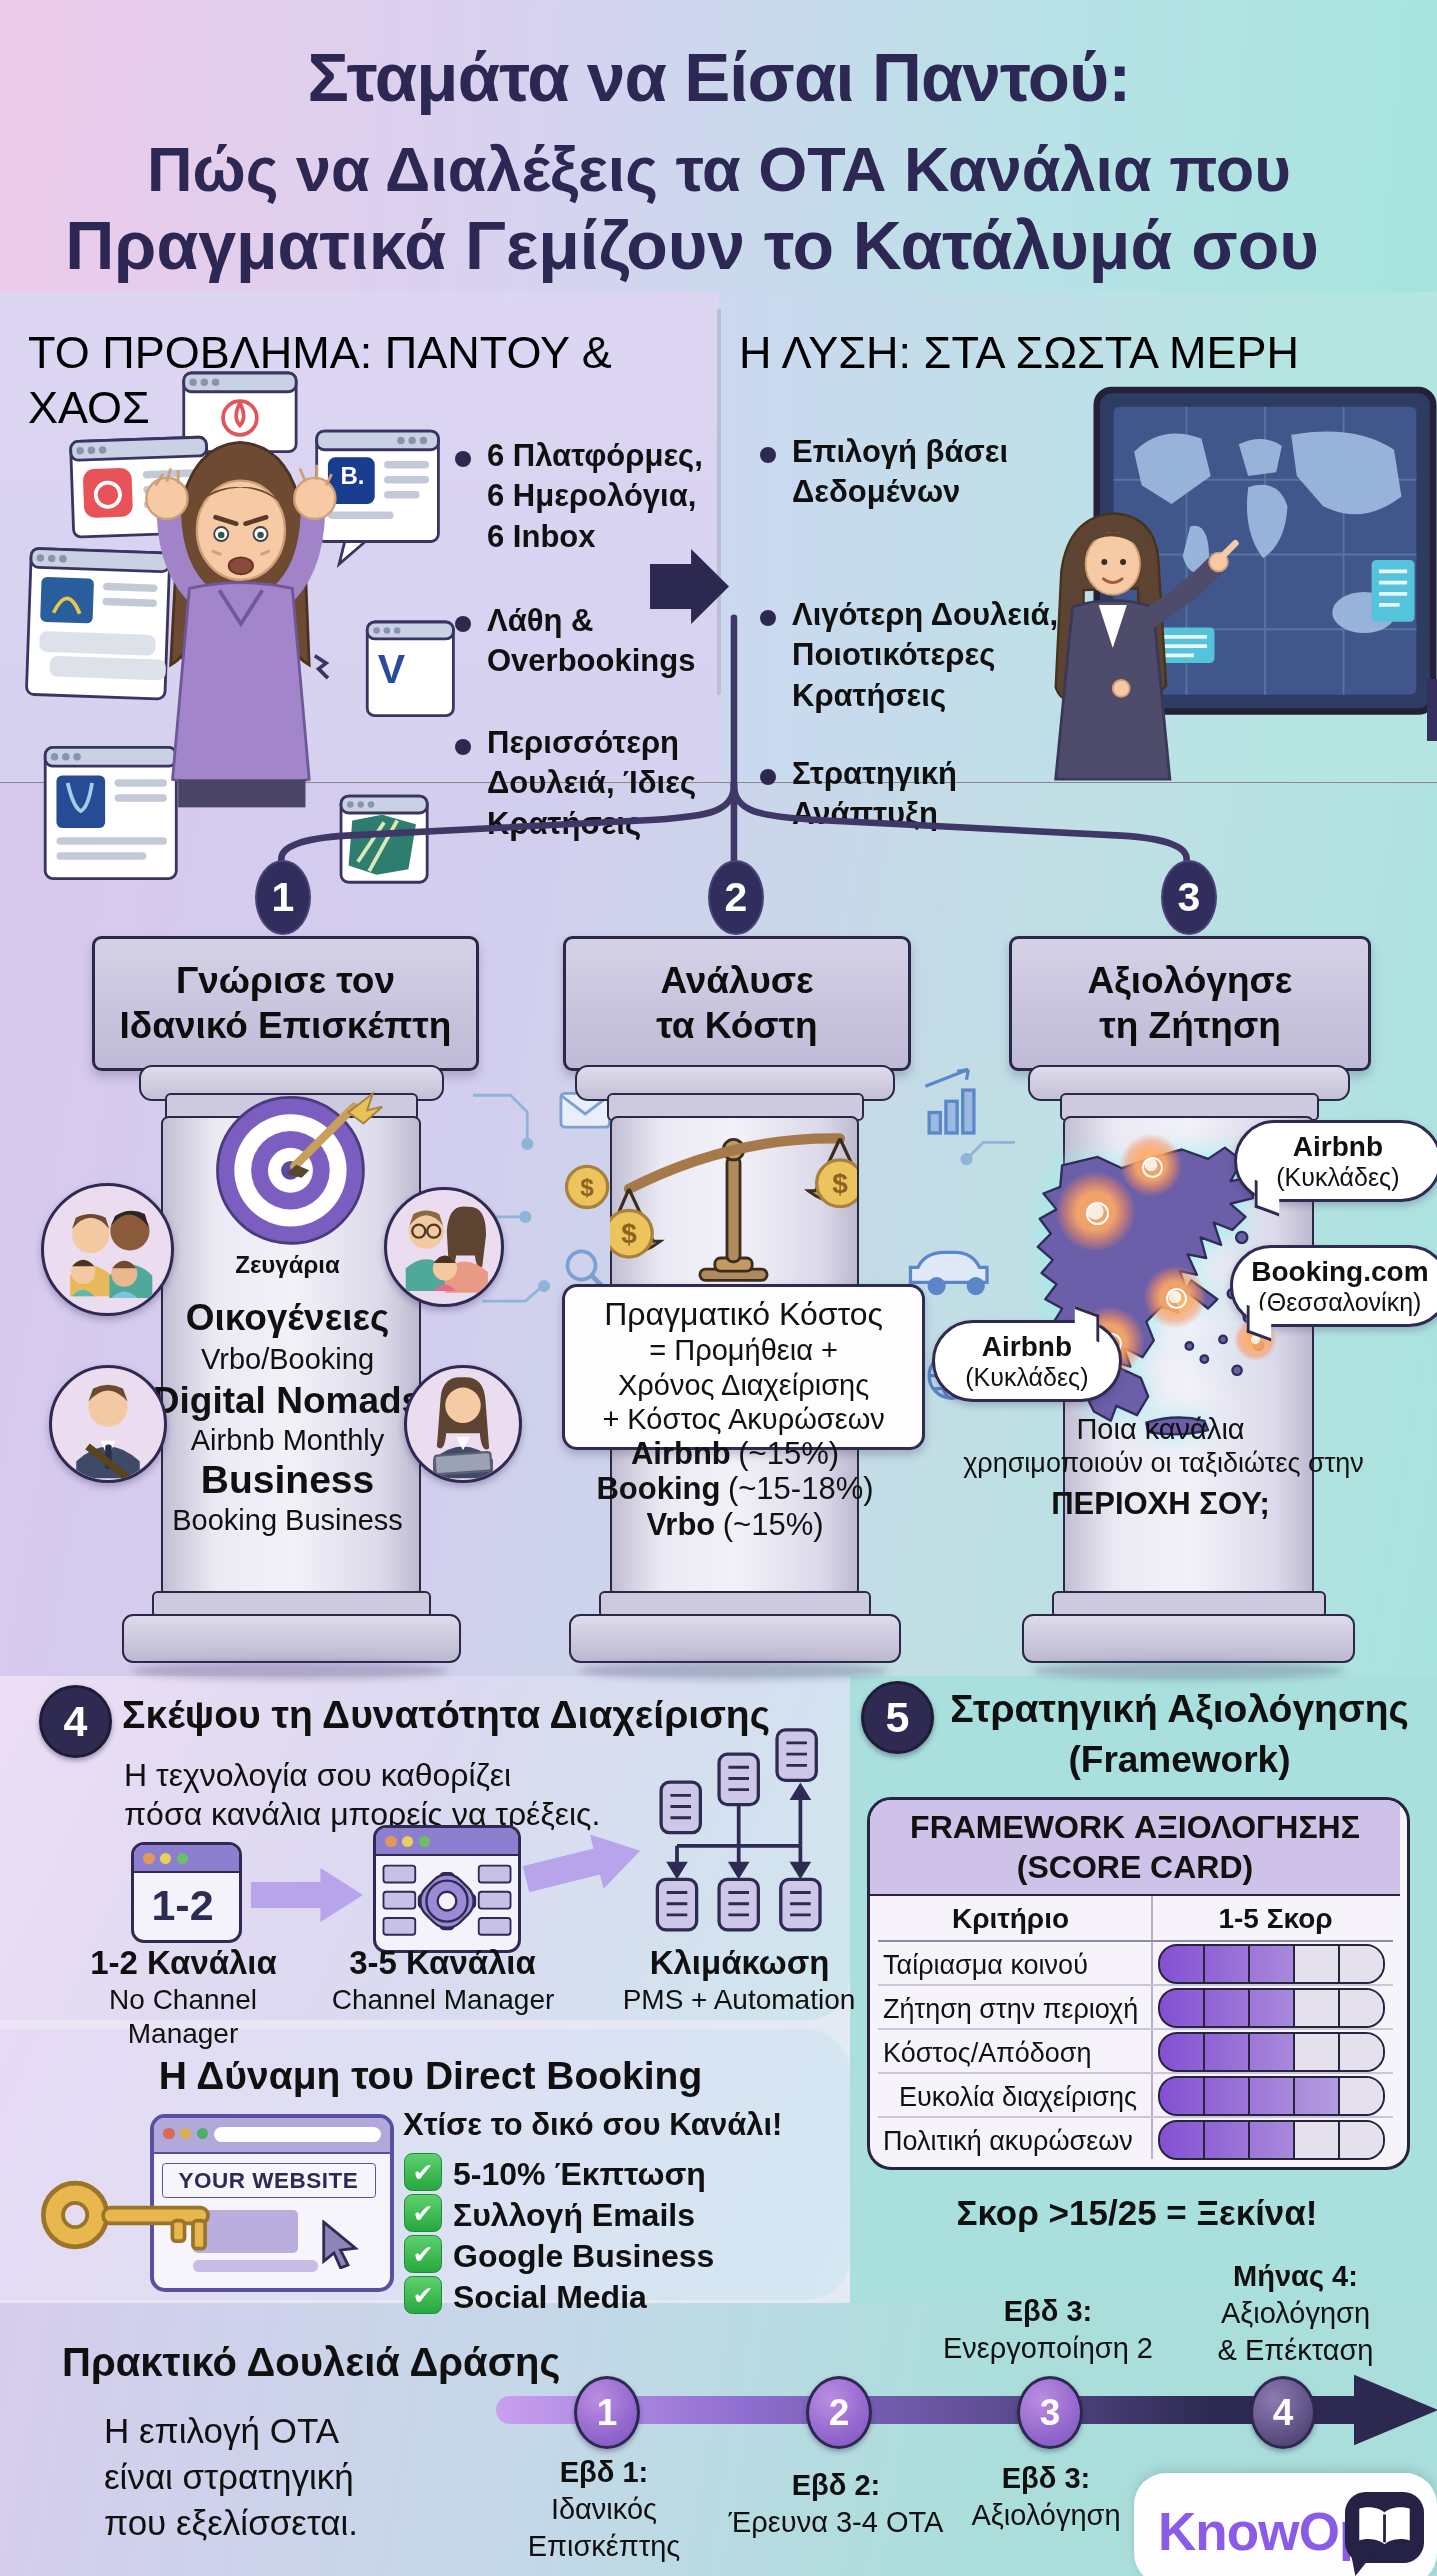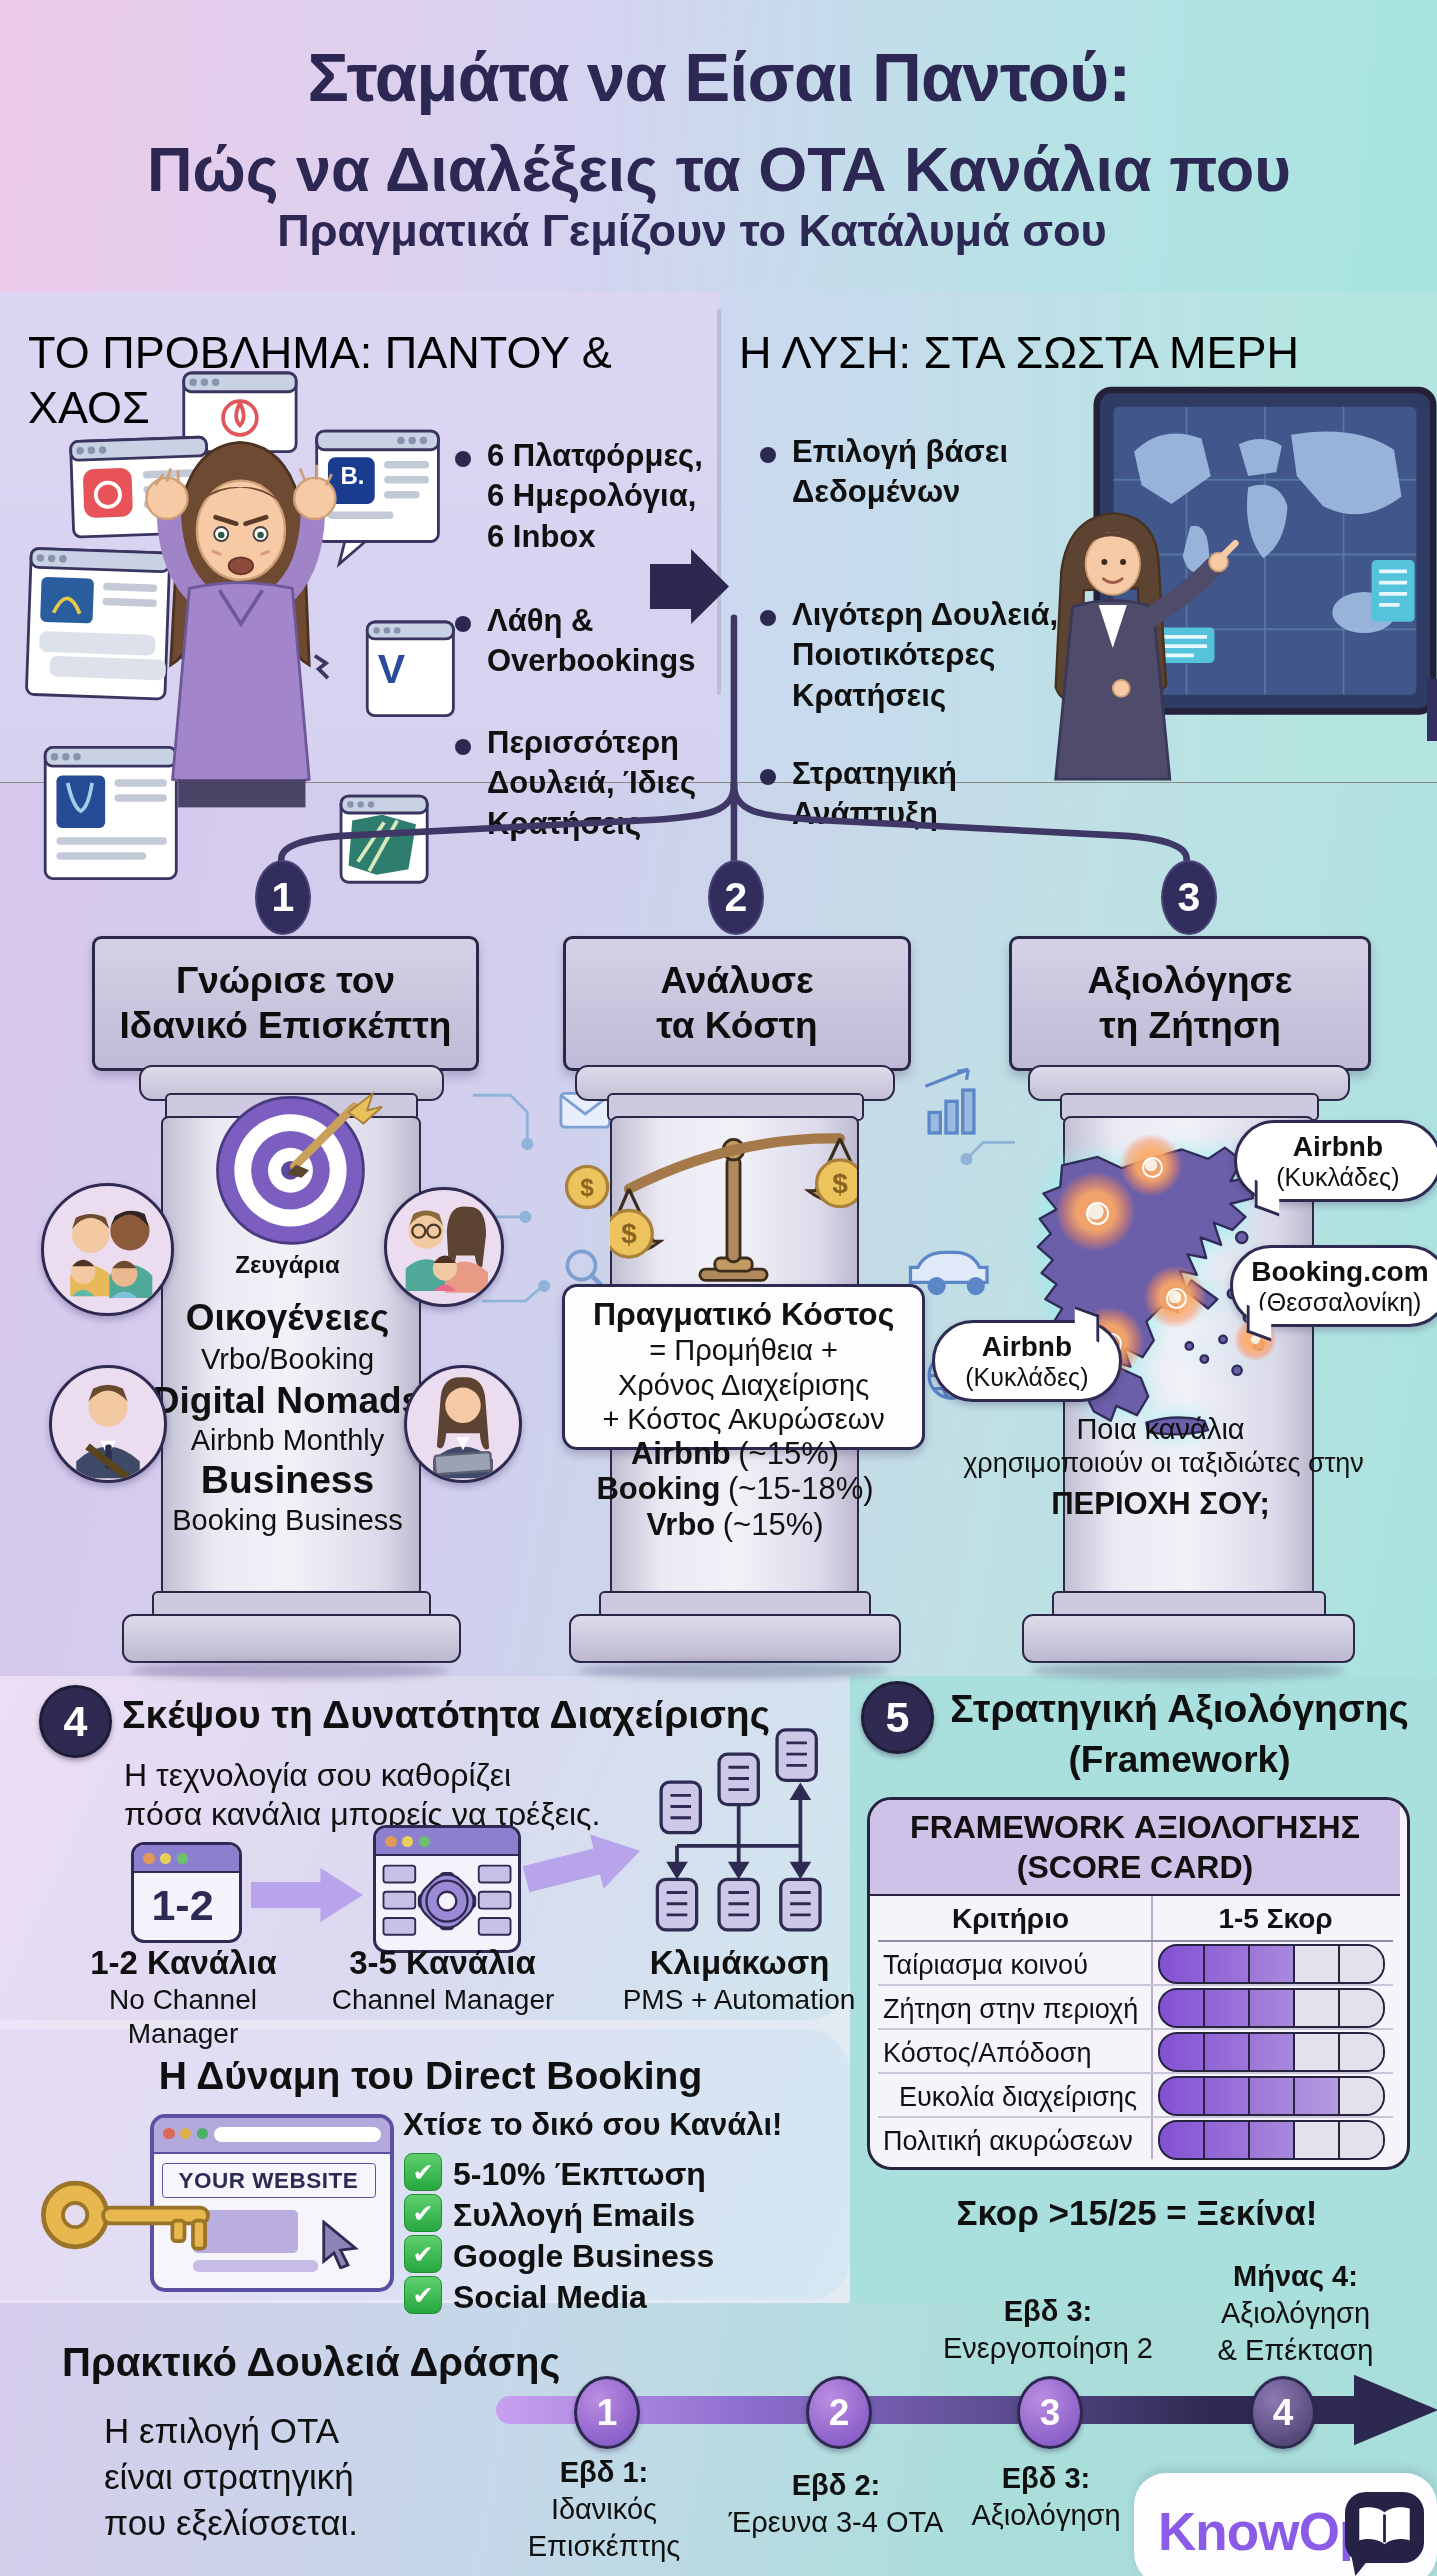--- a/index.html
+++ b/index.html
@@ -16,21 +16,21 @@
   .bg-sol{left:719px;top:292px;width:719px;height:490px;background:linear-gradient(90deg,#ccd8f0,#b5e5e1 80%);}
   .bg-pillars{left:0;top:783px;width:1438px;height:893px;background:linear-gradient(100deg,#d7c8ed 0%,#d2cfee 35%,#bfe0e4 70%,#a8e3de 100%);}
   .bg-band{left:0;top:1676px;width:1438px;height:627px;background:linear-gradient(90deg,#ece4f6,#ddeef0);}
   .bg-teal{left:850px;top:1676px;width:588px;height:627px;background:#a9dfdc;}
   .bg-footer{left:0;top:2303px;width:1438px;height:273px;background:linear-gradient(100deg,#d6cdec 0%,#c4d8e8 38%,#abdedb 68%,#a8dedb 100%);}
   .panel4{left:0;top:1676px;width:850px;height:344px;border-radius:0 0 43px 0;background:linear-gradient(115deg,#ecdef5 0%,#dcd9f0 45%,#cfe6ee 100%);}
   .paneldb{left:0;top:2029px;width:850px;height:271px;border-radius:0 43px 43px 0;background:linear-gradient(115deg,#e6daf4 0%,#d3e7f2 100%);}
   
   .h1a{left:0;top:36px;width:1438px;text-align:center;font-size:69px;font-weight:800;color:#2d2754;letter-spacing:-0.9px;}
   .h1b{left:0;top:131px;width:1438px;text-align:center;font-size:63px;font-weight:600;color:#2d2754;}
-  .h1c{left:0;top:204px;width:1384px;text-align:center;font-size:45px;font-weight:600;color:#2d2754;}
+  .h1c{left:0;top:204px;width:1384px;text-align:center;font-size:68px;font-weight:600;color:#2d2754;}
   .sechead{font-size:45px;font-weight:400;color:#000000;text-align:left;}
   .dot{position:absolute;width:16px;height:16px;border-radius:50%;background:#2c2850;}
   .bullet{font-size:31px;font-weight:600;line-height:1.3;}
   
   .vdiv{left:717px;top:309px;width:3.7px;height:386px;background:#b9bed4;border-radius:1.9px;}
   .bigarrow{left:650px;top:549px;width:79px;height:75px;background:#2c2850;
     clip-path:polygon(0 20%,52% 20%,52% 0,100% 50%,52% 100%,52% 80%,0 80%);}
   
   .stepc{position:absolute;width:52px;height:71px;border-radius:50%;background:#312d5c;border:2.8px solid #4a4378;
     color:#fff;font-size:41px;font-weight:800;display:flex;align-items:center;justify-content:center;}
@@ -43,21 +43,21 @@
   .capneck{position:absolute;height:24px;background:#cdc9de;border:2.8px solid #2b2847;border-radius:5.6px;}
   .pbody{position:absolute;top:1116px;height:477px;border:2.8px solid #2b2847;border-radius:7.5px;
     background:linear-gradient(90deg,#c2bfd4 0%,#ebe9f3 20%,#f2f1f8 50%,#dcdaea 85%,#bdbad0 100%);}
   .baseneck{position:absolute;top:1591px;height:22.5px;background:#cdc9de;border:2.8px solid #2b2847;border-radius:5.6px;}
   .baseslab{position:absolute;top:1614px;height:45px;background:linear-gradient(180deg,#dedbeb,#bcb9d0);border:2.8px solid #2b2847;border-radius:11.2px;}
   .pshadow{position:absolute;top:1661px;height:19px;border-radius:50%;background:rgba(80,70,110,.28);filter:blur(3.7px);}
   .avatar{position:absolute;border-radius:50%;border:3.7px solid #2e2a52;background:#ecdcf0;overflow:hidden;box-shadow:0 3.7px 7.5px rgba(50,40,90,.3);}
   
   .costbox{left:562px;top:1284px;width:346px;border-radius:15px;background:#fdfdff;border:3.7px solid #2e2a52;
     text-align:center;padding:9.4px 5.6px 11.2px 5.6px;box-shadow:0 4.7px 8.4px rgba(50,40,90,.25);}
-  .costtitle{font-size:32px;font-weight:700;}
+  .costtitle{font-size:32px;font-weight:400;}
   .costbody{font-size:29px;line-height:1.18;white-space:pre-line;}
   .fee{position:absolute;width:346px;left:562px;text-align:center;font-size:31px;}
   .fee .b{margin-right:7.5px;}
   
   .bubble{position:absolute;background:#fff;border:3.7px solid #2e2a52;border-radius:45px;text-align:center;
     padding:7.5px 9.4px;line-height:1.15;box-shadow:0 3.7px 7.5px rgba(50,40,90,.25);}
   .bubble .brand{font-size:28px;font-weight:800;}
   .bubble .region{font-size:25px;}
   .tail{position:absolute;width:22.5px;height:22.5px;background:#fff;}
   

